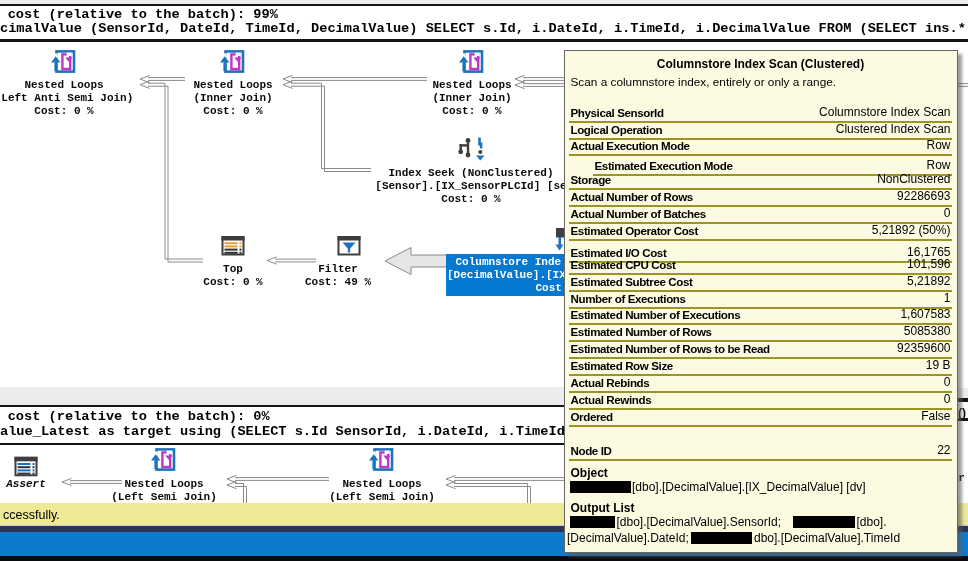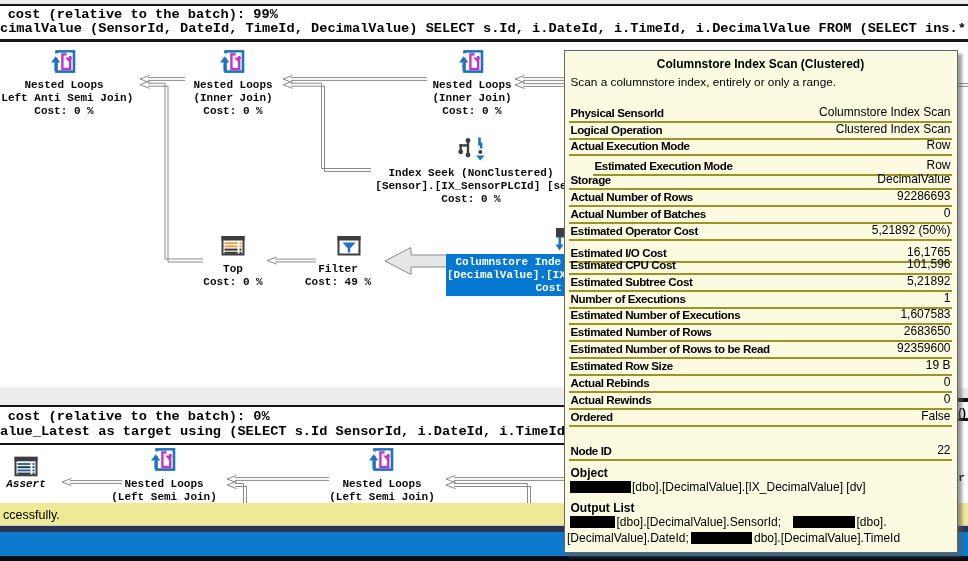--- a/index.html
+++ b/index.html
@@ -248,21 +248,21 @@
         <div class="tt-row" style="top: 89.1px; height: 16.9px;">
           <span class="lbl">Actual Execution Mode</span>
           <span class="val">Row</span>
         </div>
         <div class="tt-row" style="top: 106px; height: 19px; margin-left: 24px;">
           <span class="lbl">Estimated Execution Mode</span>
           <span class="val">Row</span>
         </div>
         <div class="tt-row" style="top: 122.9px; height: 16.9px;">
           <span class="lbl">Storage</span>
-          <span class="val">DecimalValue</span>
+          <span class="val">NonClustered</span>
         </div>
         <div class="tt-row" style="top: 139.8px; height: 16.9px;">
           <span class="lbl">Actual Number of Rows</span>
           <span class="val">92286693</span>
         </div>
         <div class="tt-row" style="top: 156.7px; height: 16.9px;">
           <span class="lbl">Actual Number of Batches</span>
           <span class="val">0</span>
         </div>
         <div class="tt-row" style="top: 173.6px; height: 16.9px;">
@@ -284,21 +284,21 @@
         <div class="tt-row" style="top: 241.2px; height: 16.9px;">
           <span class="lbl">Number of Executions</span>
           <span class="val">1</span>
         </div>
         <div class="tt-row" style="top: 258.1px; height: 16.9px;">
           <span class="lbl">Estimated Number of Executions</span>
           <span class="val">1,607583</span>
         </div>
         <div class="tt-row" style="top: 275px; height: 16.9px;">
           <span class="lbl">Estimated Number of Rows</span>
-          <span class="val">2683650</span>
+          <span class="val">5085380</span>
         </div>
         <div class="tt-row" style="top: 291.9px; height: 16.9px;">
           <span class="lbl">Estimated Number of Rows to be Read</span>
           <span class="val">92359600</span>
         </div>
         <div class="tt-row" style="top: 308.8px; height: 16.9px;">
           <span class="lbl">Estimated Row Size</span>
           <span class="val">19 B</span>
         </div>
         <div class="tt-row" style="top: 325.7px; height: 16.9px;">

